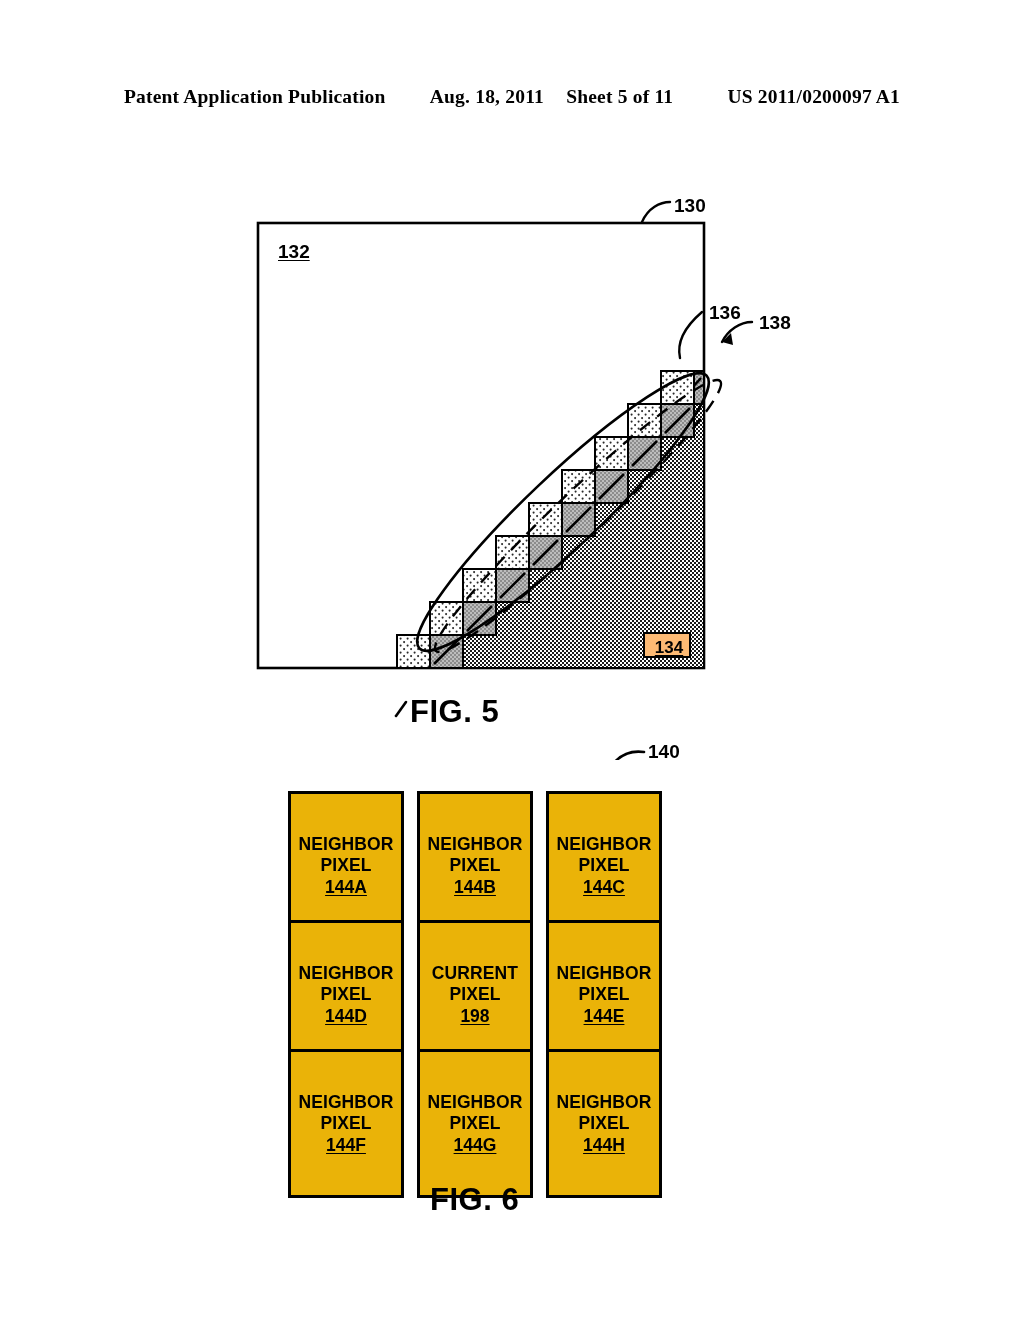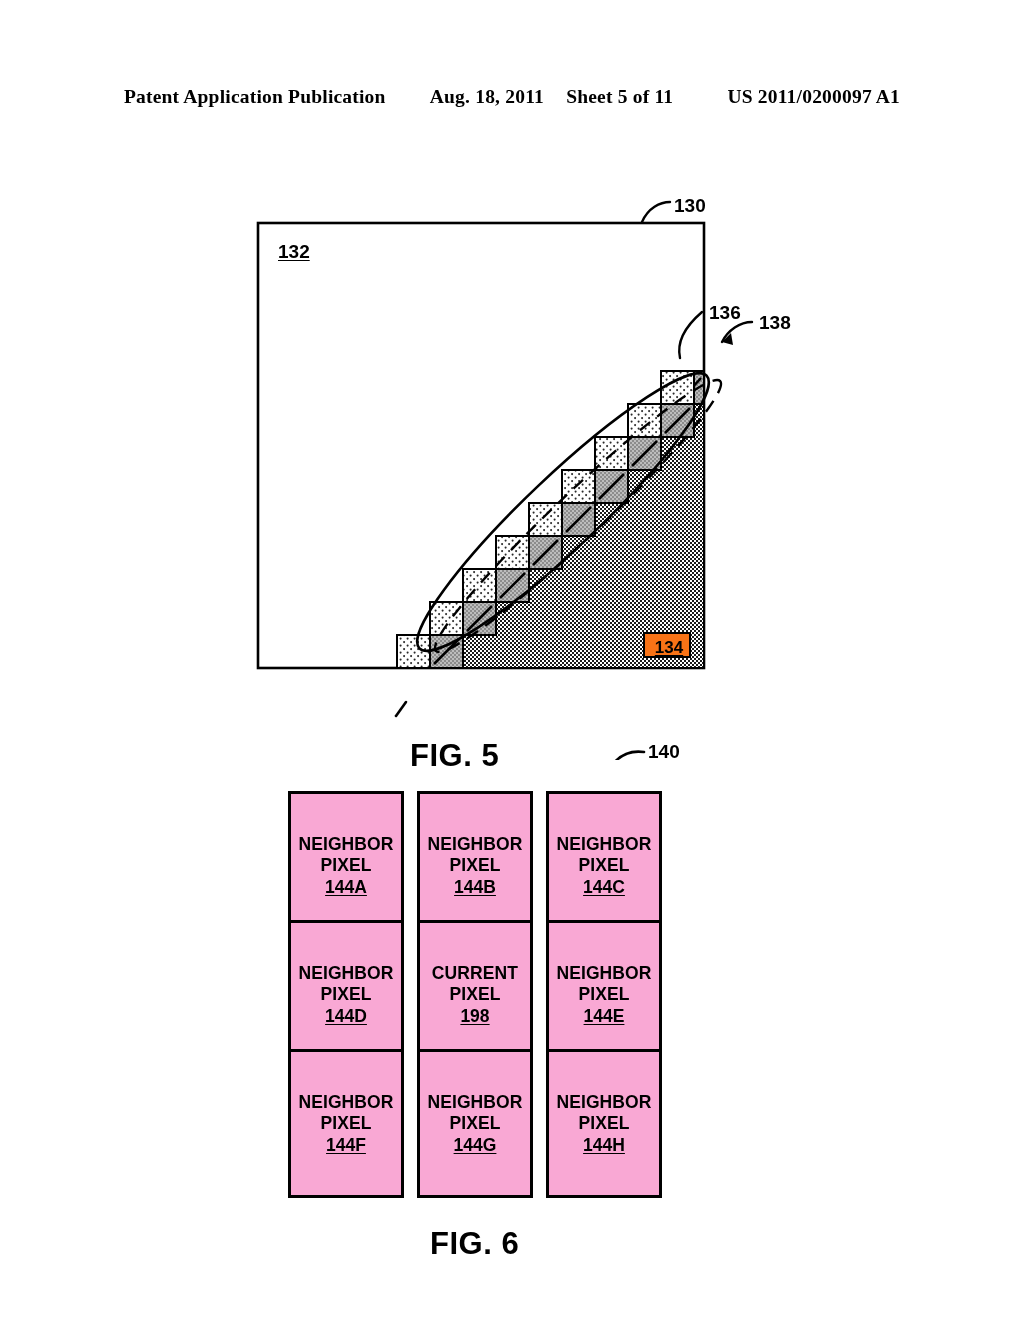--- a/index.html
+++ b/index.html
@@ -65,21 +65,21 @@
   #ref-136 { left: 709px; top: 303px; }
   #ref-138 { left: 759px; top: 313px; }
   #ref-140 { left: 648px; top: 742px; }
 
   #ref-134-box {
     position: absolute;
     left: 643px;
     top: 632px;
     width: 48px;
     height: 26px;
-    background: #f97316;
+    background: #fdba74;
     border: 2px solid #000000;
     box-sizing: border-box;
   }
   #ref-134 {
     position: absolute;
     left: 0;
     top: 4px;
     width: 48px;
     text-align: center;
     font-family: "Liberation Sans", sans-serif;
@@ -89,40 +89,39 @@
     text-underline-offset: 2px;
   }
 
   .fig-caption {
     position: absolute;
     font-family: "Liberation Sans", sans-serif;
     font-weight: bold;
     font-size: 31px;
     letter-spacing: 0.5px;
     white-space: nowrap;
-    margin-top: 44px;
   }
   #fig5-caption { left: 410px; top: 694px; }
   #fig6-caption { left: 430px; top: 1182px; }
 
   
   #fig6-grid {
     position: absolute;
     left: 288px;
     top: 791px;
     width: 374px;
     height: 374px;
   }
   .pixel-cell {
     position: absolute;
     width: 116px;
     height: 149px;
     border: 3px solid #000000;
     box-sizing: border-box;
-    background: #f9a8d4;
+    background: #eab308;
     display: flex;
     flex-direction: column;
     align-items: center;
     justify-content: center;
   }
   .pixel-cell .pl {
     font-family: "Liberation Sans", sans-serif;
     font-weight: bold;
     font-size: 17.5px;
     line-height: 21px;

